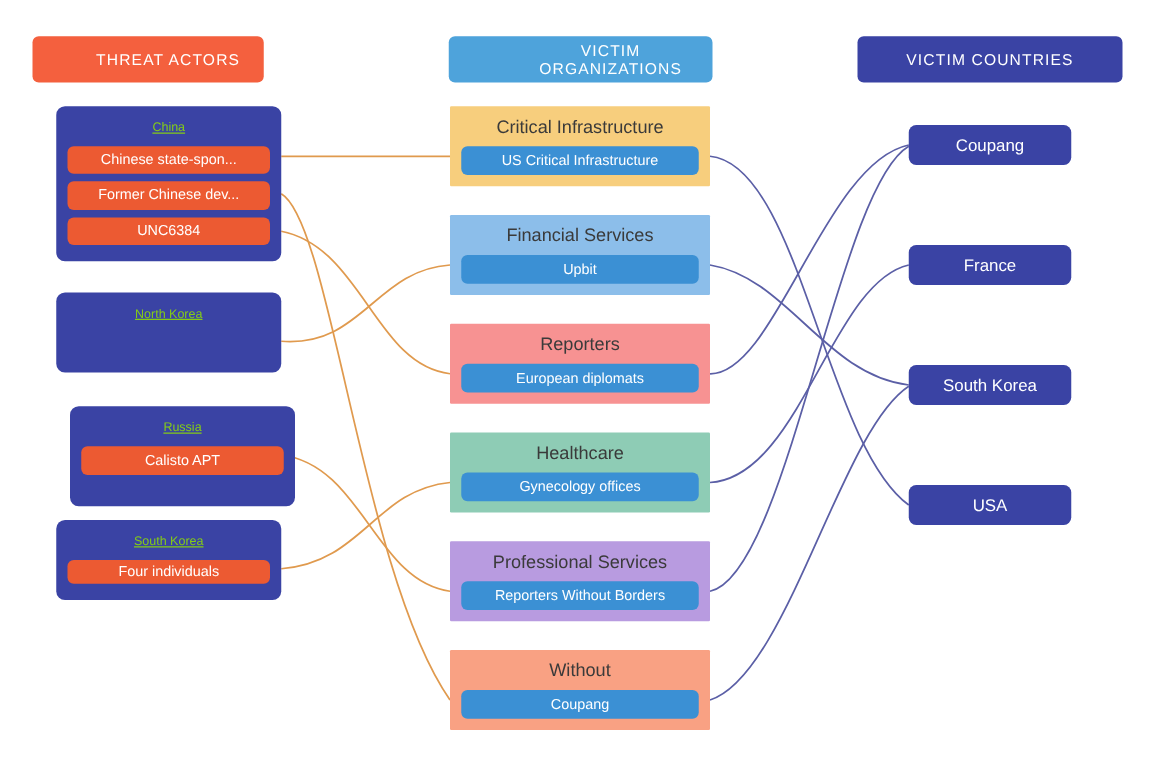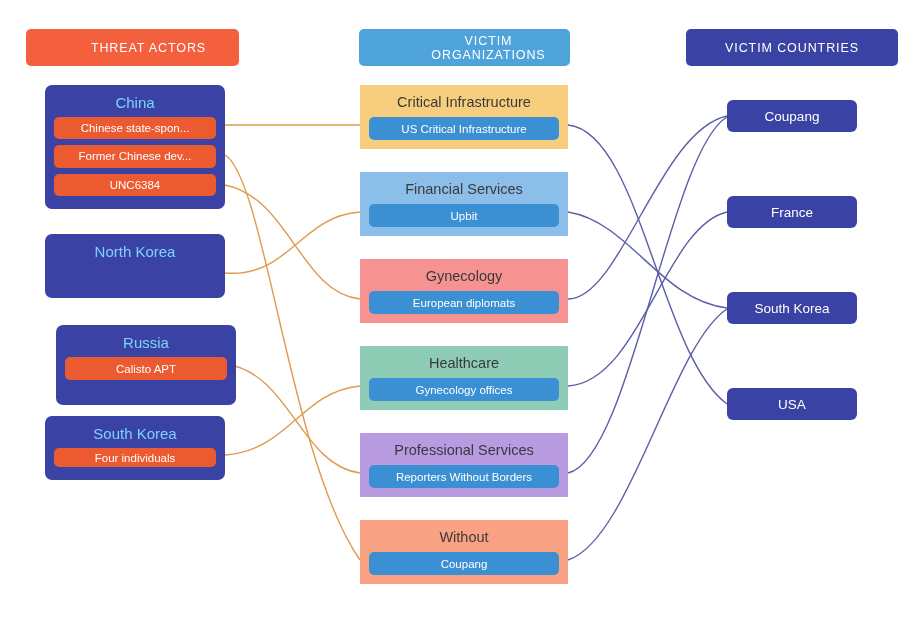--- a/index.html
+++ b/index.html
@@ -16,38 +16,39 @@
   .col-header {
     position: absolute;
     display: flex; align-items: center; justify-content: center;
     border-radius: 5px;
     color: #ffffff;
     font-size: 12.5px;
     letter-spacing: 0.9px;
     font-weight: 400;
     text-align: center;
   }
-  #hdr-actors { left: 26px; top: 29px; width: 213px; height: 37px; background: #F4603E; padding-left: 32px; }
+  #hdr-actors { left: 26px; top: 29px; width: 185px; height: 37px; background: #F4603E; padding-left: 32px; }
   #hdr-orgs   { left: 359px; top: 29px; width: 211px; height: 37px; background: #4EA3DB; padding-left: 48px; }
   #hdr-countries { left: 686px; top: 29px; width: 212px; height: 37px; background: #3A43A4; }
 
   
   .actor-group {
     position: absolute;
     background: #3A43A4;
     border-radius: 7px;
     padding: 7px 9px 9px 9px;
     display: flex; flex-direction: column; align-items: center;
   }
   .actor-group .group-title {
-    color: #7dd3fc;
-    font-size: 15px;
+    color: #84cc16;
+    font-size: 10px;
     line-height: 21px;
     margin-bottom: 4px;
     white-space: nowrap;
+    text-decoration: underline;
   }
   .actor-chip {
     width: 100%;
     height: 23px;
     background: #EC5A32;
     border-radius: 5px;
     color: #ffffff;
     font-size: 11.5px;
     display: flex; align-items: center; justify-content: center;
     margin-bottom: 6px;
@@ -147,21 +148,21 @@
     <div class="group-title">Critical Infrastructure</div>
     <div class="org-chip">US Critical Infrastructure</div>
   </div>
 
   <div class="org-group" style="left:360px; top:172px; width:208px; height:64px; background:#8CBEEA;">
     <div class="group-title">Financial Services</div>
     <div class="org-chip">Upbit</div>
   </div>
 
   <div class="org-group" style="left:360px; top:259px; width:208px; height:64px; background:#F79292;">
-    <div class="group-title">Gynecology</div>
+    <div class="group-title">Reporters</div>
     <div class="org-chip">European diplomats</div>
   </div>
 
   <div class="org-group" style="left:360px; top:346px; width:208px; height:64px; background:#8ECCB5;">
     <div class="group-title">Healthcare</div>
     <div class="org-chip">Gynecology offices</div>
   </div>
 
   <div class="org-group" style="left:360px; top:433px; width:208px; height:64px; background:#B89BE0;">
     <div class="group-title">Professional Services</div>

